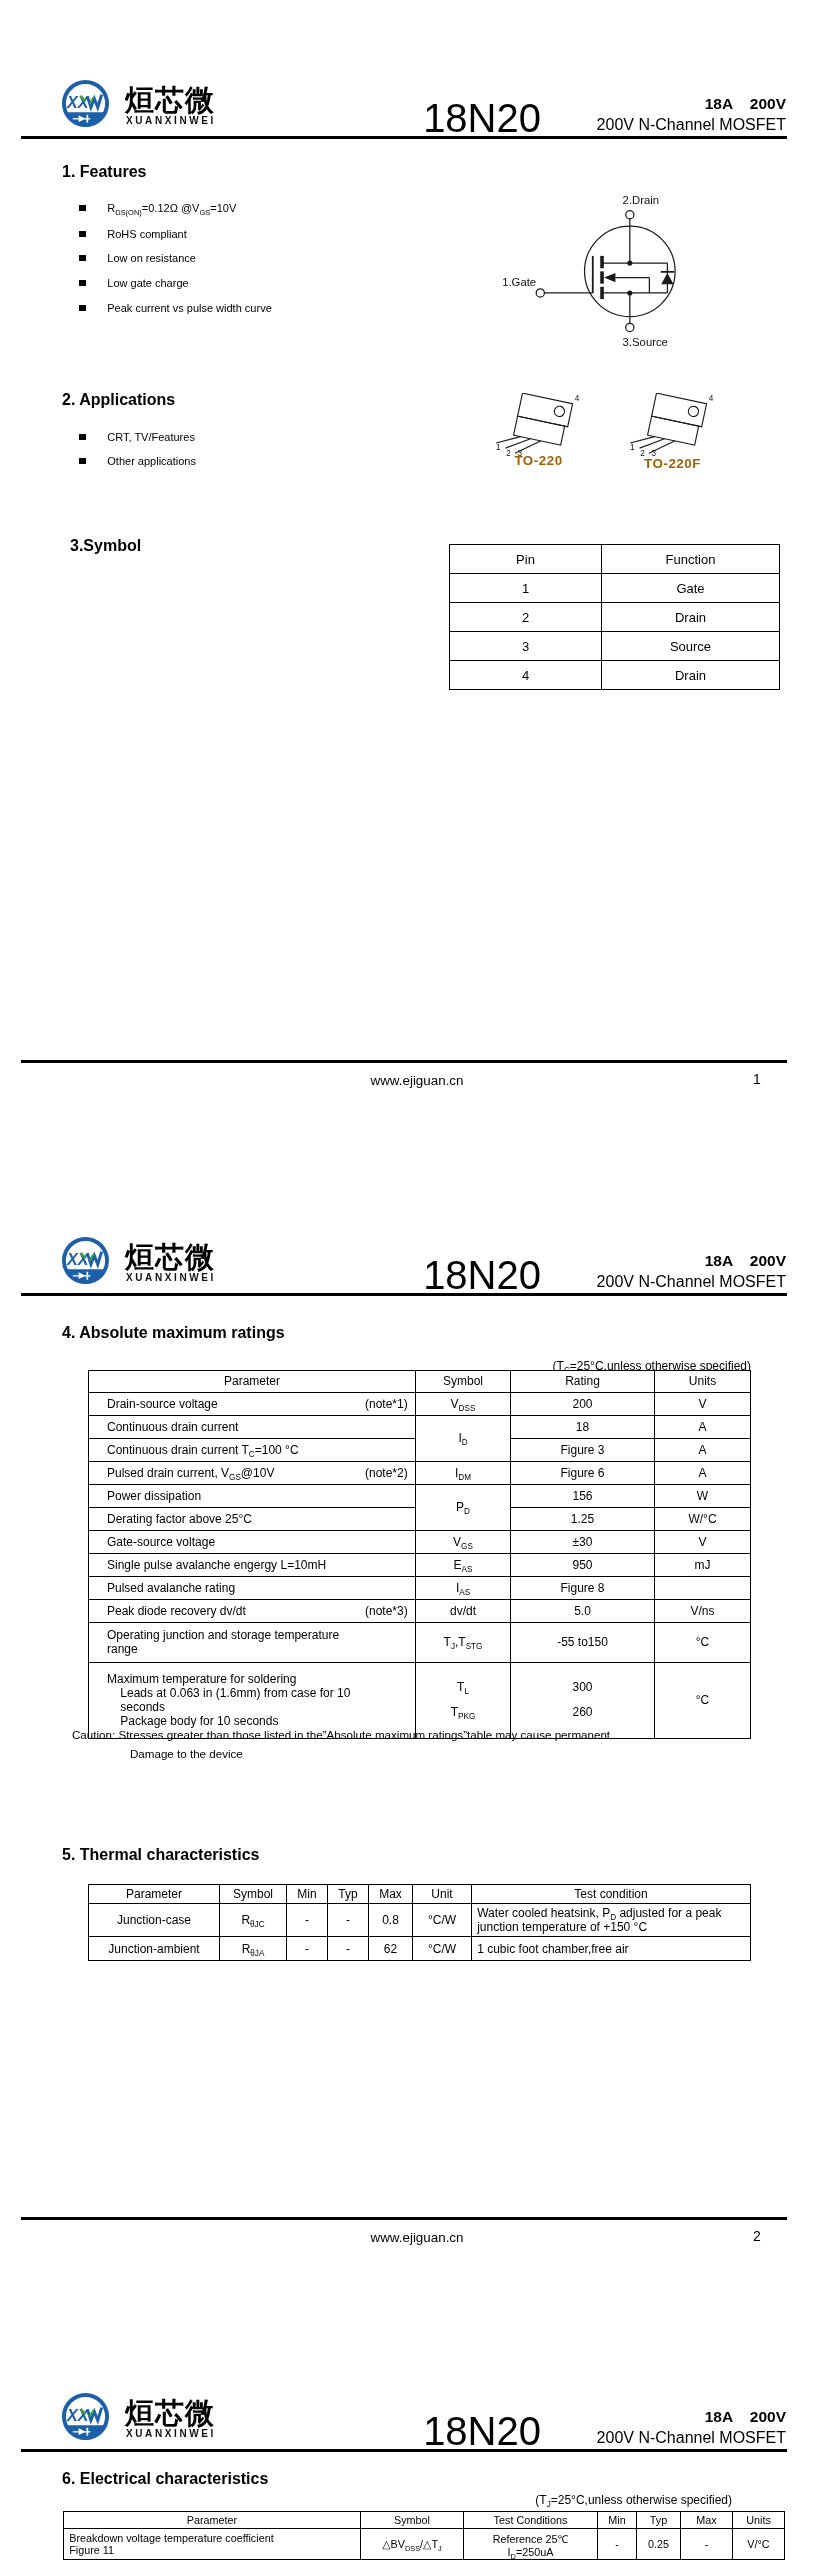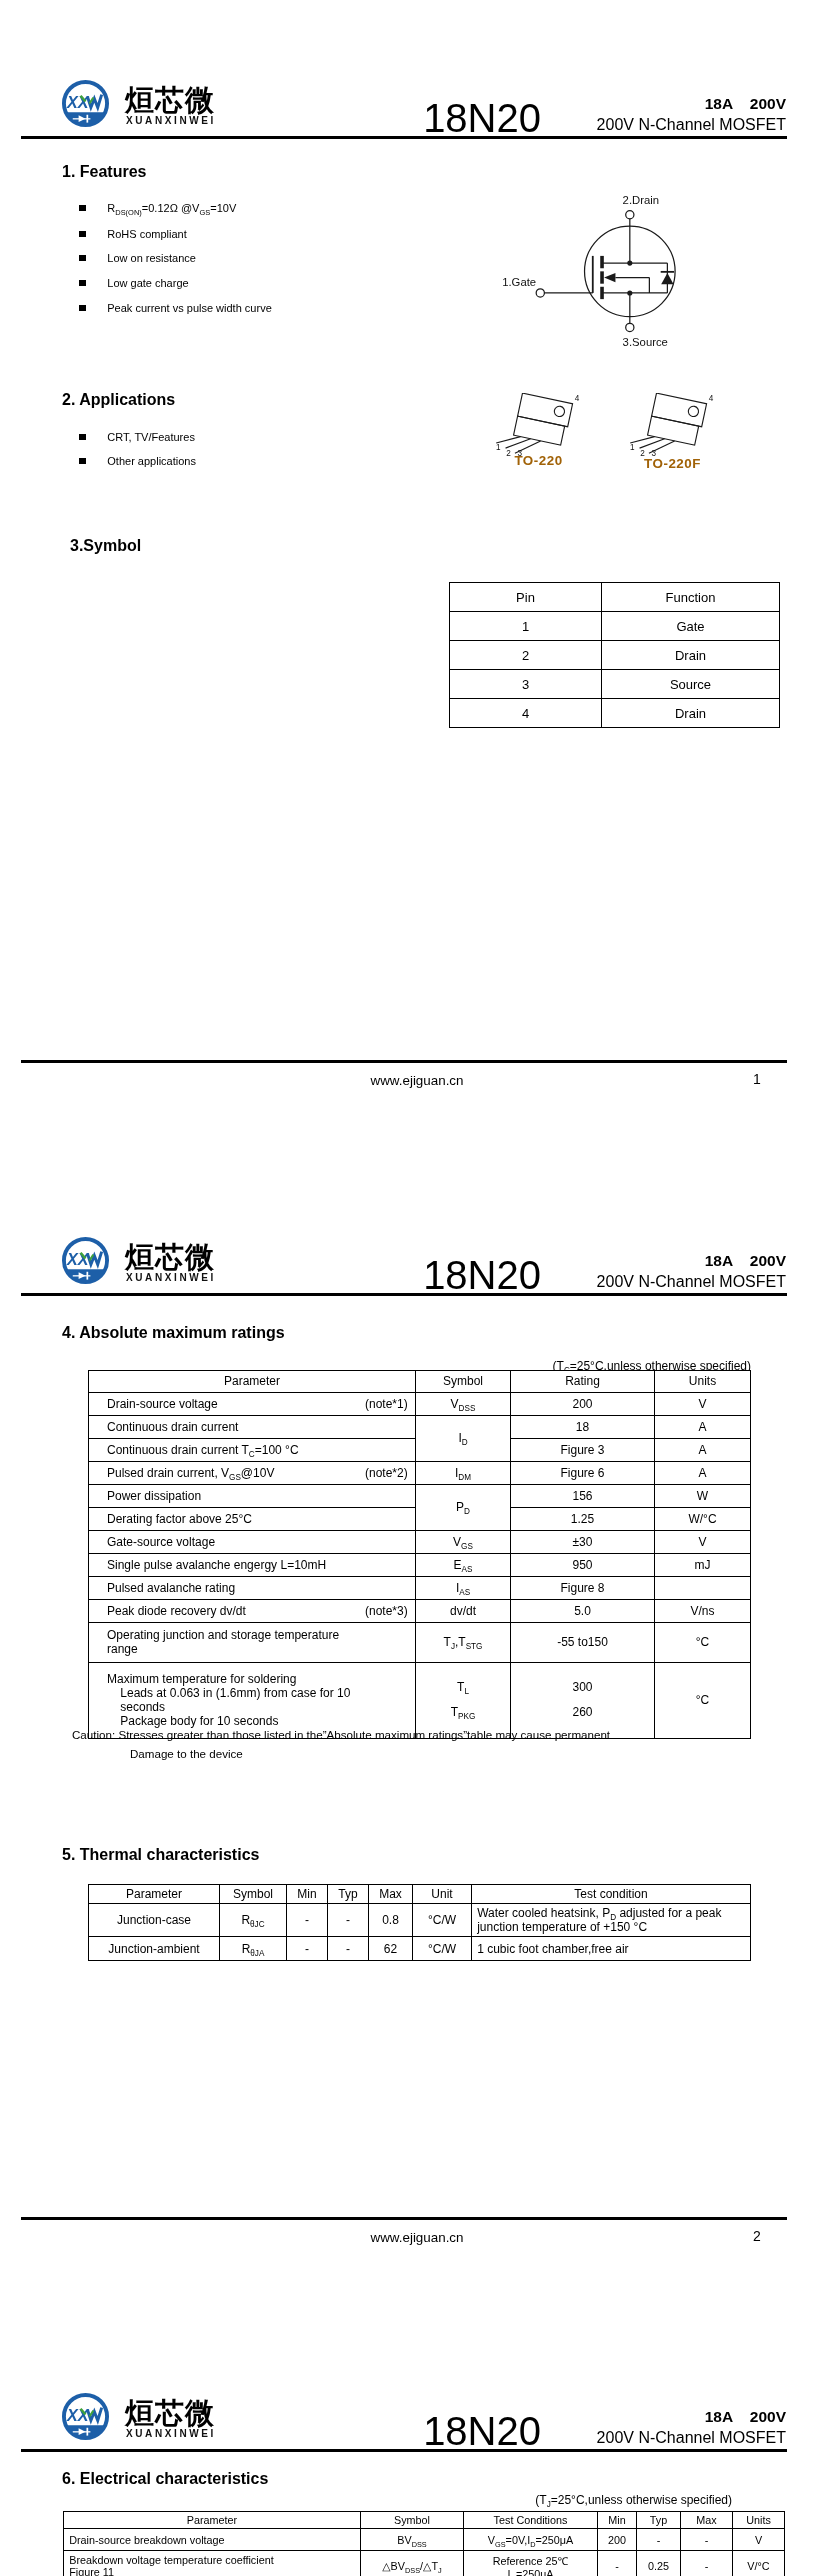--- a/index.html
+++ b/index.html
@@ -30,21 +30,21 @@
   .cond-note { position:absolute; text-align:right; font-size:12px; }
   .caution { position:absolute; font-size:11.6px; }
   .pkg-cap { position:absolute; font-size:13.4px; font-weight:bold; color:#a16207; text-align:center; letter-spacing:0.5px; }
 
   table { border-collapse:collapse; position:absolute; table-layout:fixed; background:#fff; border:1.5px solid #000; }
   td,th { border:1px solid #000; font-weight:normal; vertical-align:middle; text-align:center; padding:2.1px 3.1px; }
   .tl { text-align:left; padding-left:18px; padding-right:5.2px; }
   .note { float:right; padding-right:2.1px; }
   sub { font-size:68%; line-height:0; }
 
-  .pin-tbl { left:449px; top:544px; width:330px; font-size:13px;margin-top:38px; }
+  .pin-tbl { left:449px; top:544px; width:330px; font-size:13px; }
   .pin-tbl td, .pin-tbl th { height:29px; }
 
   .amr-tbl { left:88px; top:213px; width:663px; font-size:12px; }
   .amr-tbl td { height:23px; }
   .amr-tbl th { height:21.6px; }
 
   .th-tbl { left:88px; top:727px; width:663px; font-size:12px; }
   .th-tbl td { height:24px; }
   .th-tbl .tcnd { text-align:left; padding-left:5.2px; }
 
@@ -421,29 +421,20 @@
         <th>Symbol</th>
         <th>Test Conditions</th>
         <th>Min</th>
         <th>Typ</th>
         <th>Max</th>
         <th>Units</th>
       </tr>
     </thead>
     <tbody>
       <tr>
-        <td class="tl">Drain-source breakdown voltage</td>
-        <td>BV<sub>DSS</sub></td>
-        <td>V<sub>GS</sub>=0V,I<sub>D</sub>=250μA</td>
-        <td>200</td>
-        <td>-</td>
-        <td>-</td>
-        <td>V</td>
-      </tr>
-      <tr>
         <td class="tl">Breakdown voltage temperature coefficient<br>Figure 11</td>
         <td>△BV<sub>DSS</sub>/△T<sub>J</sub></td>
         <td>Reference 25℃<br>I<sub>D</sub>=250uA</td>
         <td>-</td>
         <td>0.25</td>
         <td>-</td>
         <td>V/°C</td>
       </tr>
 
     </tbody>

